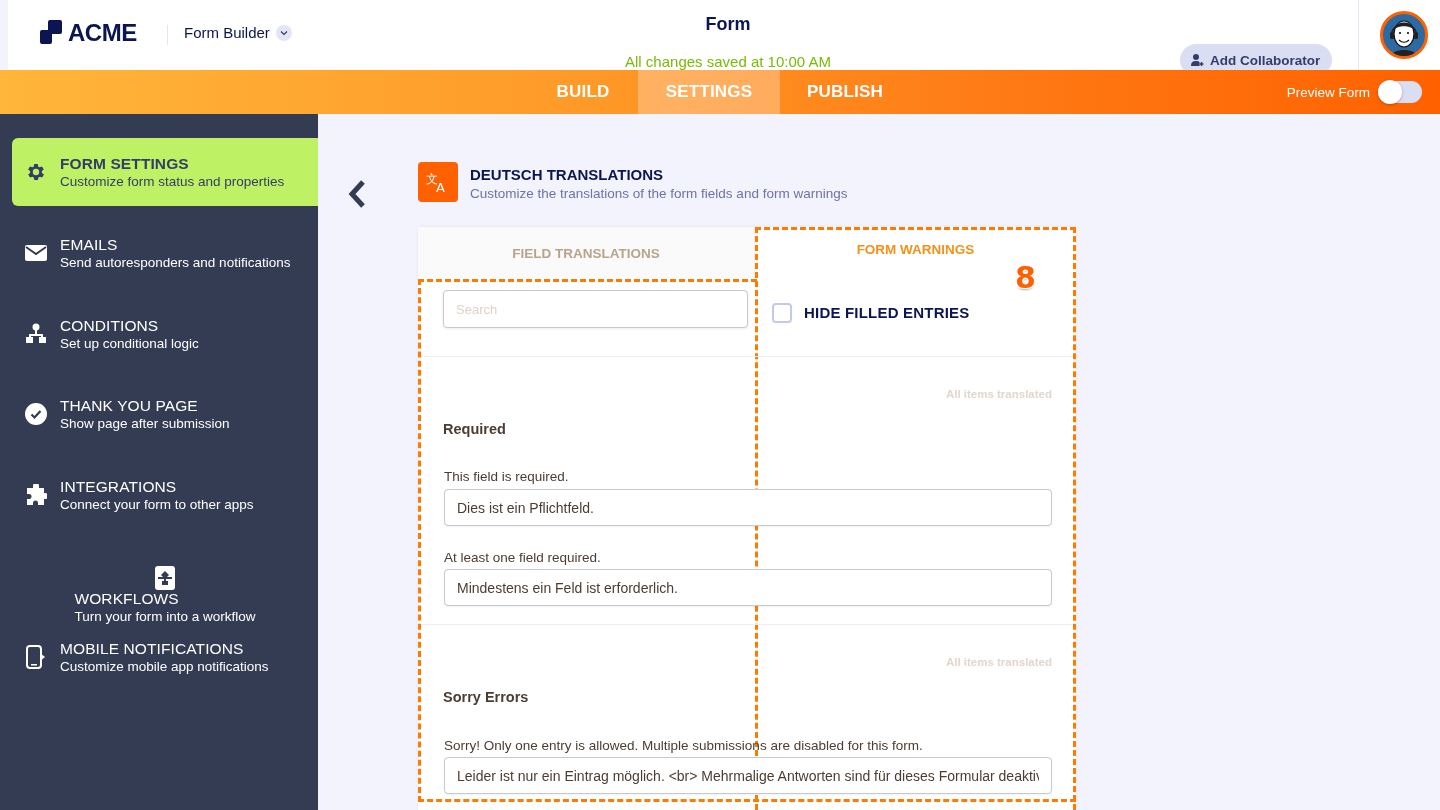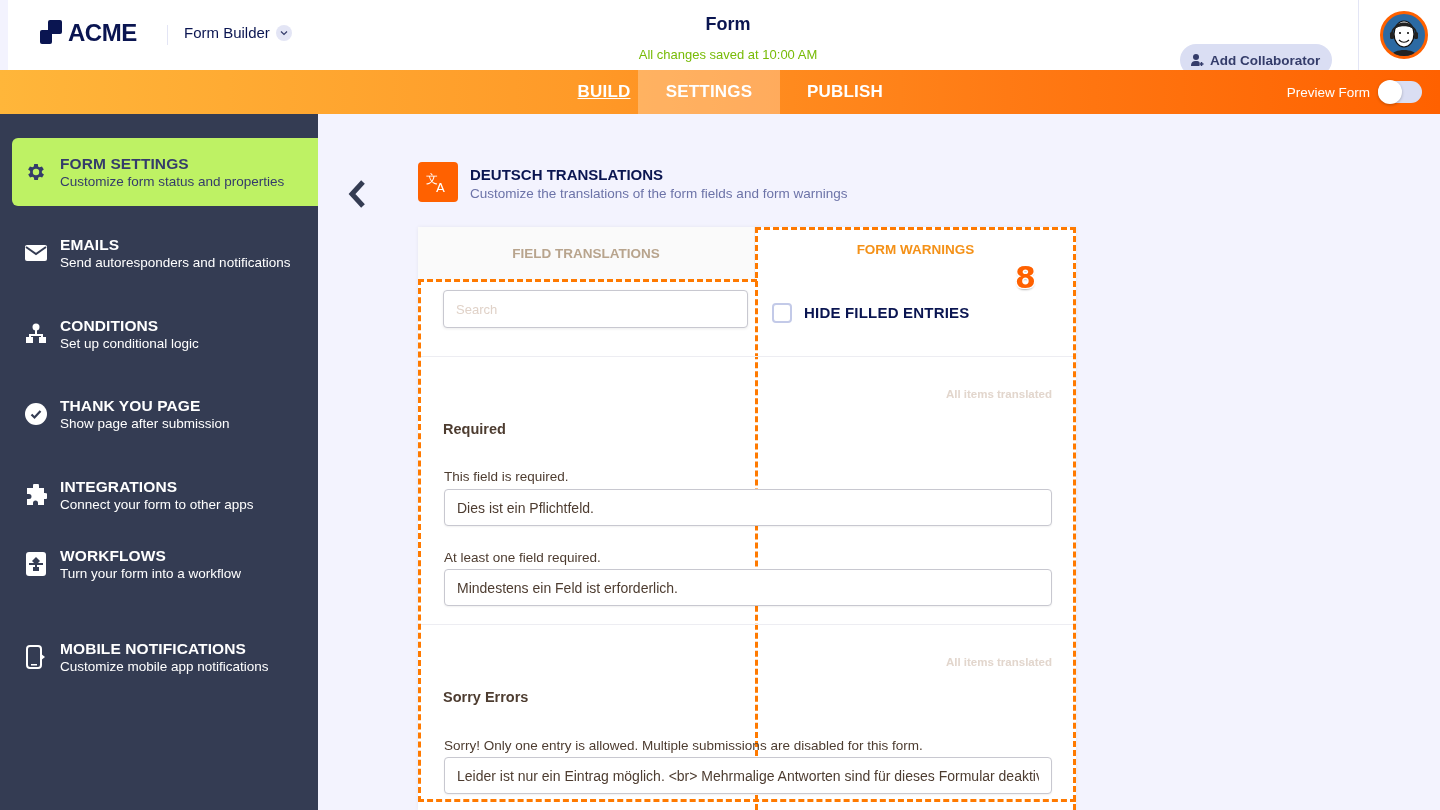--- a/index.html
+++ b/index.html
@@ -11,40 +11,40 @@
   .logo { position: absolute; left: 32px; top: 19px; display: flex; align-items: center; gap: 4px; }
   .logo-mark { width: 24px; height: 26px; position: relative; }
   .logo-mark span { position: absolute; background: #0a1551; border-radius: 2px; }
   .logo-text { font-weight: 700; font-size: 24px; color: #0a1551; letter-spacing: -0.5px; }
   .hdr-divider { position: absolute; left: 159px; top: 25px; width: 1px; height: 20px; background: #e3e5f5; }
   .app-switch { position: absolute; left: 176px; top: 24px; display: flex; align-items: center; gap: 6px; cursor: pointer; }
   .app-switch-label { font-size: 15px; color: #0a1551; }
   .chev-circle { width: 16px; height: 16px; border-radius: 50%; background: #e3e5f5; display: flex; align-items: center; justify-content: center; }
   .title-wrap { position: absolute; left: 520px; top: 14px; width: 400px; text-align: center; }
   .form-title { font-size: 18px; font-weight: 600; color: #0a1551; }
-  .save-status { font-size: 13px; color: #78bb07; margin-top: 12px; }
+  .save-status { font-size: 15px; color: #78bb07; margin-top: 18px; }
   .collab-btn { position: absolute; left: 1172px; top: 19px; height: 32px; padding: 0 12px 0 10px; background: #dadef3; border-radius: 16px; display: flex; align-items: center; gap: 6px; font-size: 13.5px; font-weight: 700; color: #343c6a; border: none; cursor: pointer; margin-top: 25px; }
   .hdr-vdivider { position: absolute; left: 1350px; top: 0; width: 1px; height: 70px; background: #e3e5f5; }
   .avatar { position: absolute; left: 1372px; top: 11px; width: 48px; height: 48px; border-radius: 50%; border: 3px solid #ff6100; background: #2c6aa3; overflow: hidden; }
 
   
   .navbar { position: absolute; left: 0; top: 70px; width: 1440px; height: 44px; background: linear-gradient(90deg, #ffb63a 0%, #ff9a28 40%, #ff7a14 70%, #ff6100 100%); }
   .nav-tab { position: absolute; top: 0; height: 44px; display: flex; align-items: center; justify-content: center; color: #fff; font-size: 17px; font-weight: 600; letter-spacing: 0.2px; cursor: pointer; }
   .nav-tab.active { background: rgba(255,255,255,0.28); }
   .preview { position: absolute; right: 18px; top: 0; height: 44px; display: flex; align-items: center; gap: 8px; color: #fff; font-size: 13.5px; }
   .toggle { width: 44px; height: 22px; border-radius: 11px; background: #dadef3; position: relative; cursor: pointer; }
   .toggle-knob { position: absolute; left: 0; top: -1px; width: 24px; height: 24px; border-radius: 50%; background: #fff; box-shadow: 0 1px 3px rgba(0,0,0,0.25); }
 
   
   .sidebar { position: absolute; left: 0; top: 114px; width: 318px; height: 696px; background: #343c53; }
   .side-item { position: absolute; left: 12px; width: 306px; height: 68px; display: flex; align-items: center; cursor: pointer; border-radius: 6px 0 0 6px; }
   .side-item.active { background: #bef264; }
   .side-icon { width: 48px; display: flex; justify-content: center; align-items: center; }
   .side-text { display: flex; flex-direction: column; }
-  .side-title { font-size: 15.5px; font-weight: 700; color: #fff; letter-spacing: 0.1px; }
+  .side-title { font-size: 15.5px; font-weight: 400; color: #fff; letter-spacing: 0.1px; }
   .side-sub { font-size: 13.5px; color: #fff; margin-top: 1px; }
   .side-item.active .side-title { color: #343c6a; font-weight: 600; }
   .side-item.active .side-sub { color: #343c6a; }
 
   
   .back-btn { position: absolute; left: 342px; top: 177px; width: 30px; height: 34px; display: flex; align-items: center; justify-content: center; cursor: pointer; }
   .section-head { position: absolute; left: 418px; top: 162px; display: flex; gap: 12px; }
   .section-icon { width: 40px; height: 40px; background: #ff6100; border-radius: 4px; display: flex; align-items: center; justify-content: center; }
   .section-title { font-size: 15px; font-weight: 600; color: #0a1551; margin-top: 4px; }
   .section-sub { font-size: 13.5px; color: #6c73a8; margin-top: 3px; }
@@ -112,21 +112,21 @@
       <rect x="31" y="18" width="4" height="7" rx="1.5" fill="#222"></rect>
       <circle cx="17" cy="19" r="1.1" fill="#111"></circle>
         <circle cx="25" cy="19" r="1.1" fill="#111"></circle>
       <path d="M16 26 C19 29 23 29 26 26" stroke="#111" stroke-width="1.2" fill="none"></path>
       <path d="M8 42 C10 34 32 34 34 42 Z" fill="#222"></path>
     </svg>
   </div>
 </div>
 
 <div class="navbar">
-  <div class="nav-tab" style="left:557px;width:94px;text-decoration:underline;">BUILD</div>
+  <div class="nav-tab" style="left:536px;width:94px;">BUILD</div>
   <div class="nav-tab active" style="left:638px;width:142px;">SETTINGS</div>
   <div class="nav-tab" style="left:780px;width:130px;">PUBLISH</div>
   <div class="preview">
     <span>Preview Form</span>
     <div class="toggle">
       <div class="toggle-knob"></div>
     </div>
   </div>
 </div>
 
@@ -192,21 +192,21 @@
       <svg width="22" height="22" viewBox="0 0 22 22">
           <path fill="#fff" d="M8 2 a3 3 0 0 1 6 0 V4 H19 V9 H20 a3 3 0 0 1 0 6 H19 V21 H13 V19 a2.5 2.5 0 0 0 -5 0 V21 H2 V15 H4 a2.5 2.5 0 0 0 0 -5 H2 V4 H8 Z"></path>
         </svg>
     </div>
     <div class="side-text">
       <span class="side-title">INTEGRATIONS</span>
       <span class="side-sub">Connect your form to other apps</span>
     </div>
   </div>
 
-  <div class="side-item" style="top:416px;">
+  <div class="side-item" style="top:452px;flex-direction:column;">
     <div class="side-icon">
       <svg width="20" height="24" viewBox="0 0 20 24">
           <rect x="0" y="0" width="20" height="24" rx="3" fill="#fff"></rect>
           <path d="M10 5 L14 9 L10 13 L6 9 Z" fill="#343c53"></path>
           <rect x="3" y="11" width="14" height="2" fill="#343c53"></rect>
           <rect x="7" y="15" width="6" height="4" fill="#343c53"></rect>
           <rect x="9" y="13" width="2" height="3" fill="#343c53"></rect>
         </svg>
     </div>
     <div class="side-text">

